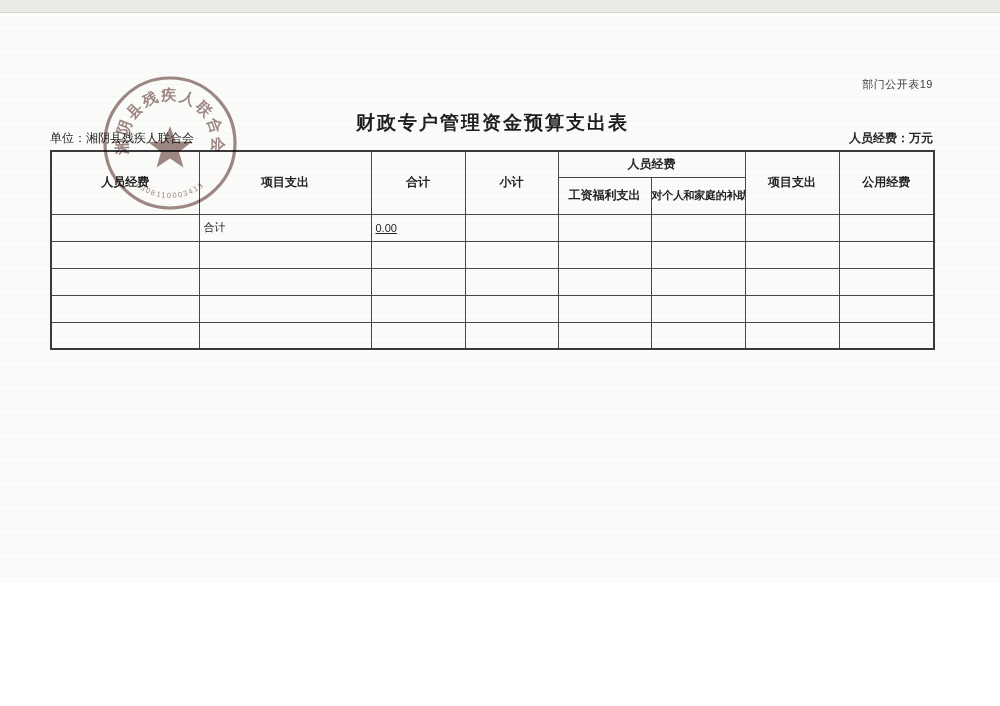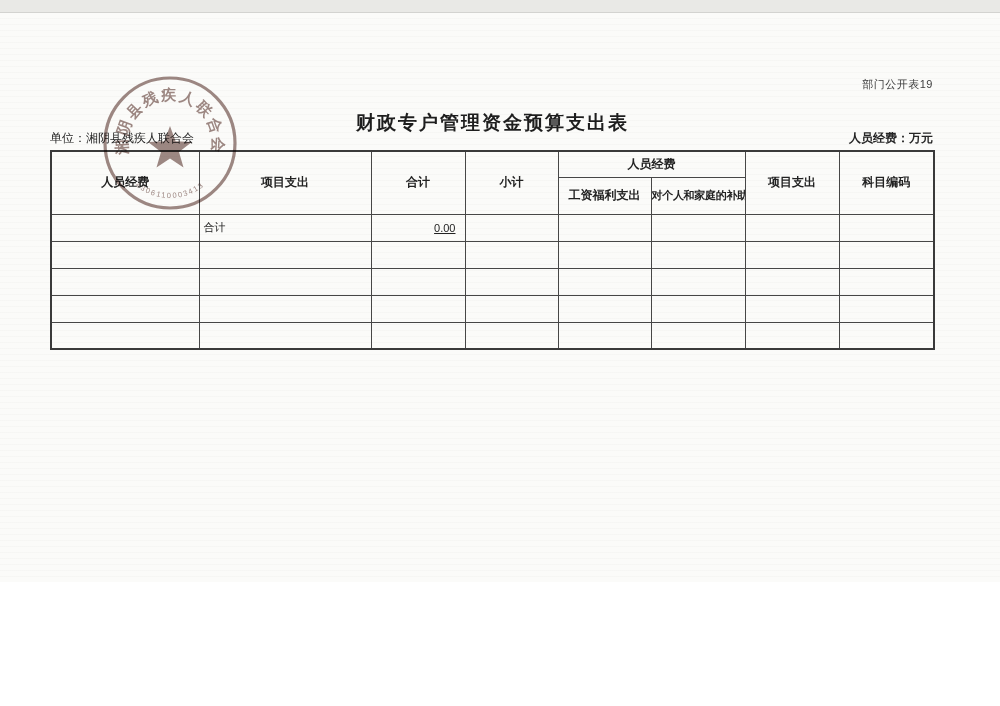--- a/index.html
+++ b/index.html
@@ -50,21 +50,21 @@
     text-align: center; vertical-align: middle; white-space: nowrap;
   }
   table.budget thead tr.group-row { height: 26px; }
   table.budget thead tr.sub-row { height: 37px; }
   table.budget thead th.tight { font-size: 11px; letter-spacing: -0.3px; text-align: right; }
   table.budget tbody tr { height: 27px; }
   table.budget tbody td {
     font-size: 11px; color: #232323; vertical-align: middle;
     padding: 0 4px; white-space: nowrap;
   }
-  table.budget tbody td.num { text-align: right; padding-right: 9px; text-decoration: underline; }
+  table.budget tbody td.num { padding-right: 9px; text-decoration: underline; }
   .seal {
     position: absolute; left: 95px; top: 68px;
     opacity: 0.82; mix-blend-mode: multiply; pointer-events: none;
   }
   .seal-stroke { fill: none; stroke: #8a6f6a; }
   .seal-fill { fill: #8a6f6a; }
 </style>
 </head>
 <body>
 
@@ -92,21 +92,21 @@
         <col style="width:95px">
     </colgroup>
     <thead>
       <tr class="group-row">
         <th rowspan="2">人员经费</th>
         <th rowspan="2">项目支出</th>
         <th rowspan="2">合计</th>
         <th rowspan="2">小计</th>
         <th colspan="2">人员经费</th>
         <th rowspan="2">项目支出</th>
-        <th rowspan="2">科目编码</th>
+        <th rowspan="2">公用经费</th>
       </tr>
       <tr class="sub-row">
         <th>工资福利支出</th>
         <th class="tight">对个人和家庭的补助</th>
       </tr>
     </thead>
     <tbody>
       <tr>
         <td></td>
         <td>合计</td>

